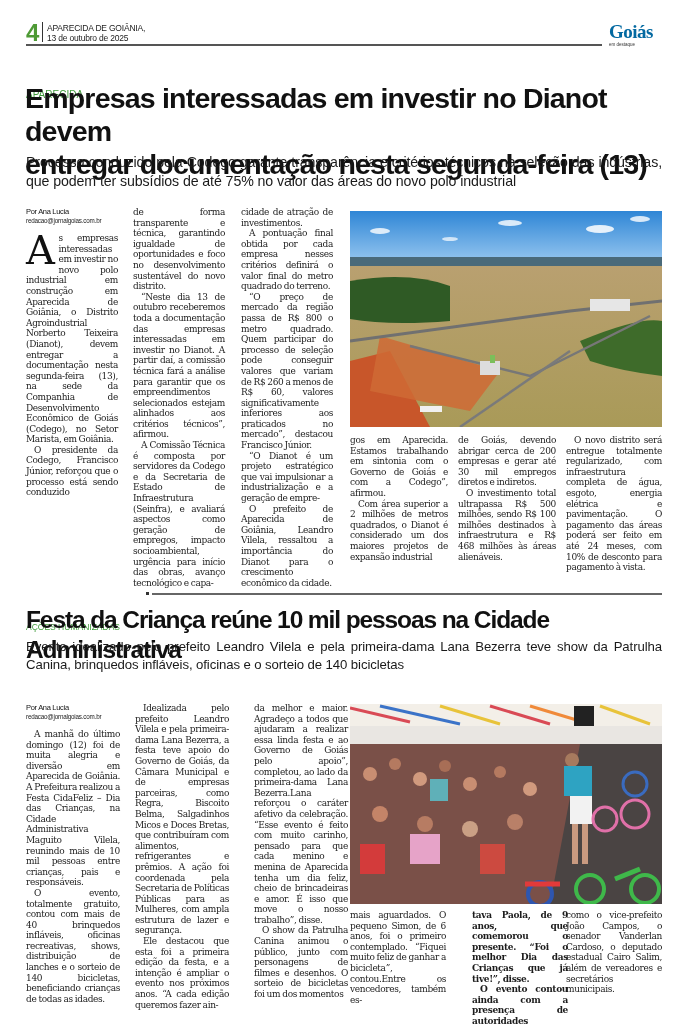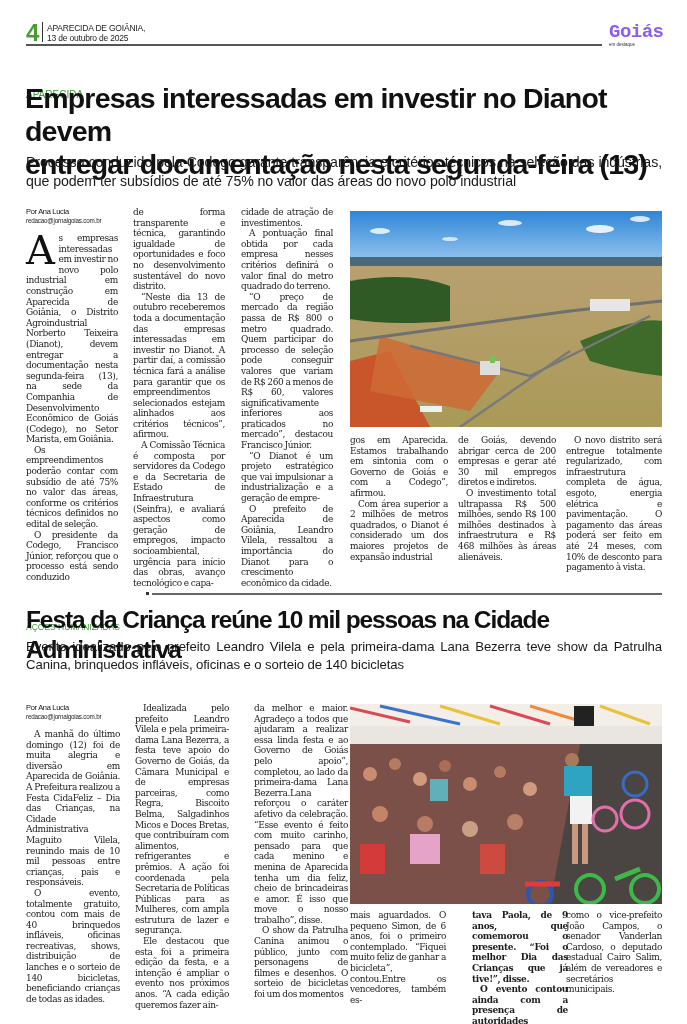--- a/index.html
+++ b/index.html
@@ -7,21 +7,21 @@
   body { position: relative; font-family: "DejaVu Serif", serif; color: #1a1a1a; }
 
   .abs { position: absolute; }
 
   
   .page-num { left: 26px; top: 21px; font-family: "Liberation Sans", sans-serif; font-weight: bold; font-size: 24px; color: #4e9a35; line-height: 24px; }
   .page-sep { left: 42px; top: 22px; width: 1px; height: 20px; background: #333; }
   .dateline { left: 47px; top: 23px; font-family: "Liberation Sans", sans-serif; font-size: 8.5px; line-height: 10px; color: #222; letter-spacing: -0.2px; }
   .header-rule { left: 26px; top: 44px; width: 576px; height: 1.5px; background: #555; }
   .logo { left: 609px; top: 22px; width: 56px; }
-  .logo-main { font-family: Liberation Mono, monospace; font-weight: bold; font-size: 19px; color: #8b5cf6; line-height: 20px; letter-spacing: -0.5px; }
+  .logo-main { font-family: Liberation Serif, serif; font-weight: bold; font-size: 19px; color: #0369a1; line-height: 20px; letter-spacing: -0.5px; }
   .logo-sub { font-family: "Liberation Sans", sans-serif; font-size: 4.5px; color: #333; line-height: 6px; }
 
   .section-label { font-family: "Liberation Sans", sans-serif; font-weight: normal; font-size: 10px; color: #3f9a3a; letter-spacing: 0; margin-top: 36px; }
 
   .headline { font-family: "Liberation Sans", sans-serif; font-weight: bold; color: #111; letter-spacing: -0.8px; }
   .deck { font-family: "Liberation Sans", sans-serif; color: #1a1a1a; letter-spacing: -0.1px; text-align: justify; }
 
   .byline { font-family: "Liberation Sans", sans-serif; font-weight: normal; font-size: 7.5px; color: #111; letter-spacing: -0.3px; }
   .email { font-family: "Liberation Sans", sans-serif; font-size: 6.3px; color: #222; letter-spacing: -0.2px; }
 
@@ -58,21 +58,20 @@
 
 <div class="abs deck" style="left:26px; top:153px; width:636px; font-size:14.2px; line-height:19px;">Processo conduzido pela Codego garante transparência e critérios técnicos na seleção das indústrias, que podem ter subsídios de até 75% no valor das áreas do novo polo industrial</div>
 
 <div class="abs" style="left:26px; top:207px; width:100px;">
   <div class="byline">Por Ana Lucia</div>
   <div class="email" style="margin-top:1px;">redacao@jornalgoias.com.br</div>
 </div>
 
 <div class="abs col" style="left:26px; top:233px; width:92px;">
   <p class="noindent"><span class="dropcap">A</span><span>s empresas interessadas em investir no novo polo industrial em construção em Aparecida de Goiânia, o Distrito Agroindustrial Norberto Teixeira (Dianot), devem entregar a documentação nesta segunda-feira (13), na sede da Companhia de Desenvolvimento Econômico de Goiás (Codego), no Setor Marista, em Goiânia.</span></p>
-  <p>Os empreendimentos poderão contar com subsídio de até 75% no valor das áreas, conforme os critérios técnicos definidos no edital de seleção.</p>
   <p>O presidente da Codego, Francisco Júnior, reforçou que o processo está sendo conduzido</p>
 </div>
 
 <div class="abs col" style="left:133px; top:207px; width:92px;">
   <p class="noindent">de forma transparente e técnica, garantindo igualdade de oportunidades e foco no desenvolvimento sustentável do novo distrito.</p>
   <p>“Neste dia 13 de outubro receberemos toda a documentação das empresas interessadas em investir no Dianot. A partir daí, a comissão técnica fará a análise para garantir que os empreendimentos selecionados estejam alinhados aos critérios técnicos”, afirmou.</p>
   <p>A Comissão Técnica é composta por servidores da Codego e da Secretaria de Estado de Infraestrutura (Seinfra), e avaliará aspectos como geração de empregos, impacto socioambiental, urgência para início das obras, avanço tecnológico e capa-</p>
 </div>
 
 <div class="abs col" style="left:241px; top:207px; width:92px;">

